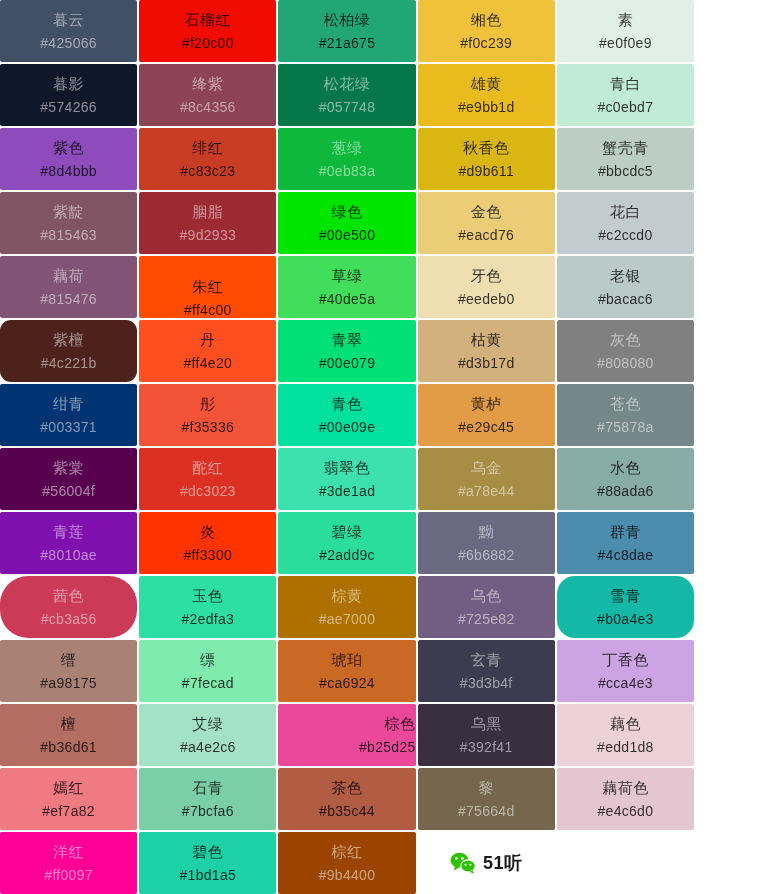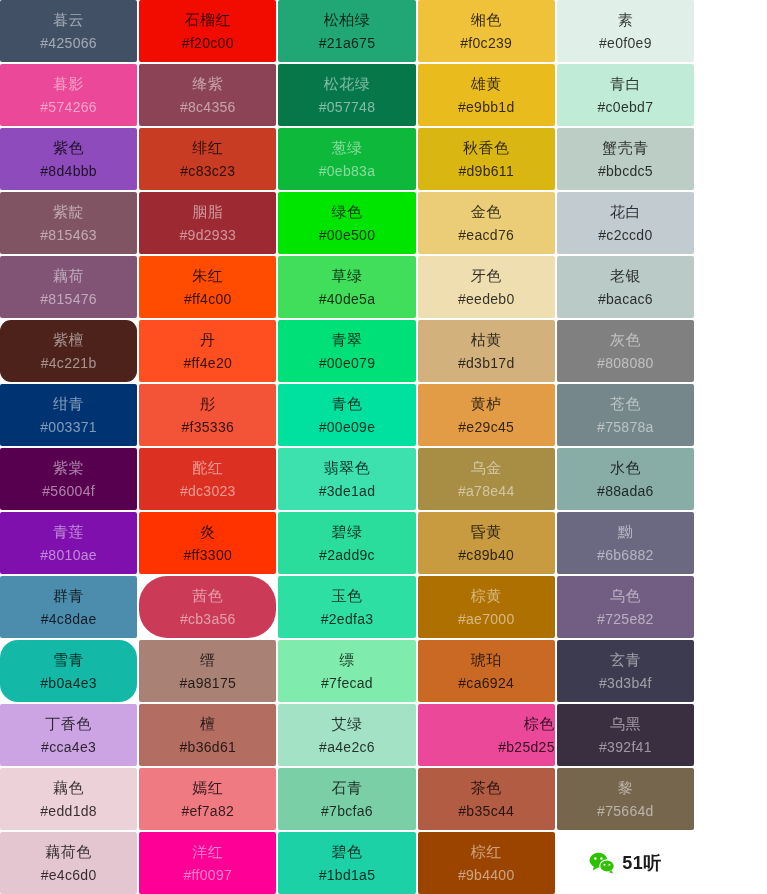--- a/index.html
+++ b/index.html
@@ -94,21 +94,21 @@
       <div class="swatch-hex">#21a675</div>
     </div>
     <div class="swatch dark-text" style="background: rgb(240, 194, 57);">
       <div class="swatch-name">缃色</div>
       <div class="swatch-hex">#f0c239</div>
     </div>
     <div class="swatch dark-text" style="background: rgb(224, 240, 233);">
       <div class="swatch-name">素</div>
       <div class="swatch-hex">#e0f0e9</div>
     </div>
-    <div class="swatch light-text" style="background: #ec4899;">
+    <div class="swatch light-text" style="background: #0f172a;">
       <div class="swatch-name">暮影</div>
       <div class="swatch-hex">#574266</div>
     </div>
     <div class="swatch light-text" style="background: rgb(140, 67, 86);">
       <div class="swatch-name">绛紫</div>
       <div class="swatch-hex">#8c4356</div>
     </div>
     <div class="swatch light-text" style="background: rgb(5, 119, 72);">
       <div class="swatch-name">松花绿</div>
       <div class="swatch-hex">#057748</div>
@@ -158,21 +158,21 @@
       <div class="swatch-hex">#eacd76</div>
     </div>
     <div class="swatch dark-text" style="background: rgb(194, 204, 208);">
       <div class="swatch-name">花白</div>
       <div class="swatch-hex">#c2ccd0</div>
     </div>
     <div class="swatch light-text" style="background: rgb(129, 84, 118);">
       <div class="swatch-name">藕荷</div>
       <div class="swatch-hex">#815476</div>
     </div>
-    <div class="swatch dark-text" style="background: rgb(255, 76, 0);">
+    <div class="swatch dark-text" style="background: rgb(255, 76, 0); justify-content: flex-end;">
       <div class="swatch-name">朱红</div>
       <div class="swatch-hex">#ff4c00</div>
     </div>
     <div class="swatch dark-text" style="background: rgb(64, 222, 90);">
       <div class="swatch-name">草绿</div>
       <div class="swatch-hex">#40de5a</div>
     </div>
     <div class="swatch dark-text" style="background: rgb(238, 222, 176);">
       <div class="swatch-name">牙色</div>
       <div class="swatch-hex">#eedeb0</div>
@@ -245,24 +245,20 @@
       <div class="swatch-name">青莲</div>
       <div class="swatch-hex">#8010ae</div>
     </div>
     <div class="swatch dark-text" style="background: rgb(255, 51, 0);">
       <div class="swatch-name">炎</div>
       <div class="swatch-hex">#ff3300</div>
     </div>
     <div class="swatch dark-text" style="background: rgb(42, 221, 156);">
       <div class="swatch-name">碧绿</div>
       <div class="swatch-hex">#2add9c</div>
-    </div>
-    <div class="swatch dark-text" style="background: rgb(200, 155, 64);">
-      <div class="swatch-name">昏黄</div>
-      <div class="swatch-hex">#c89b40</div>
     </div>
     <div class="swatch light-text" style="background: rgb(107, 104, 130);">
       <div class="swatch-name">黝</div>
       <div class="swatch-hex">#6b6882</div>
     </div>
     <div class="swatch dark-text" style="background: rgb(76, 141, 174);">
       <div class="swatch-name">群青</div>
       <div class="swatch-hex">#4c8dae</div>
     </div>
     <div class="swatch light-text" style="background: rgb(203, 58, 86); border-radius: 28px;">

